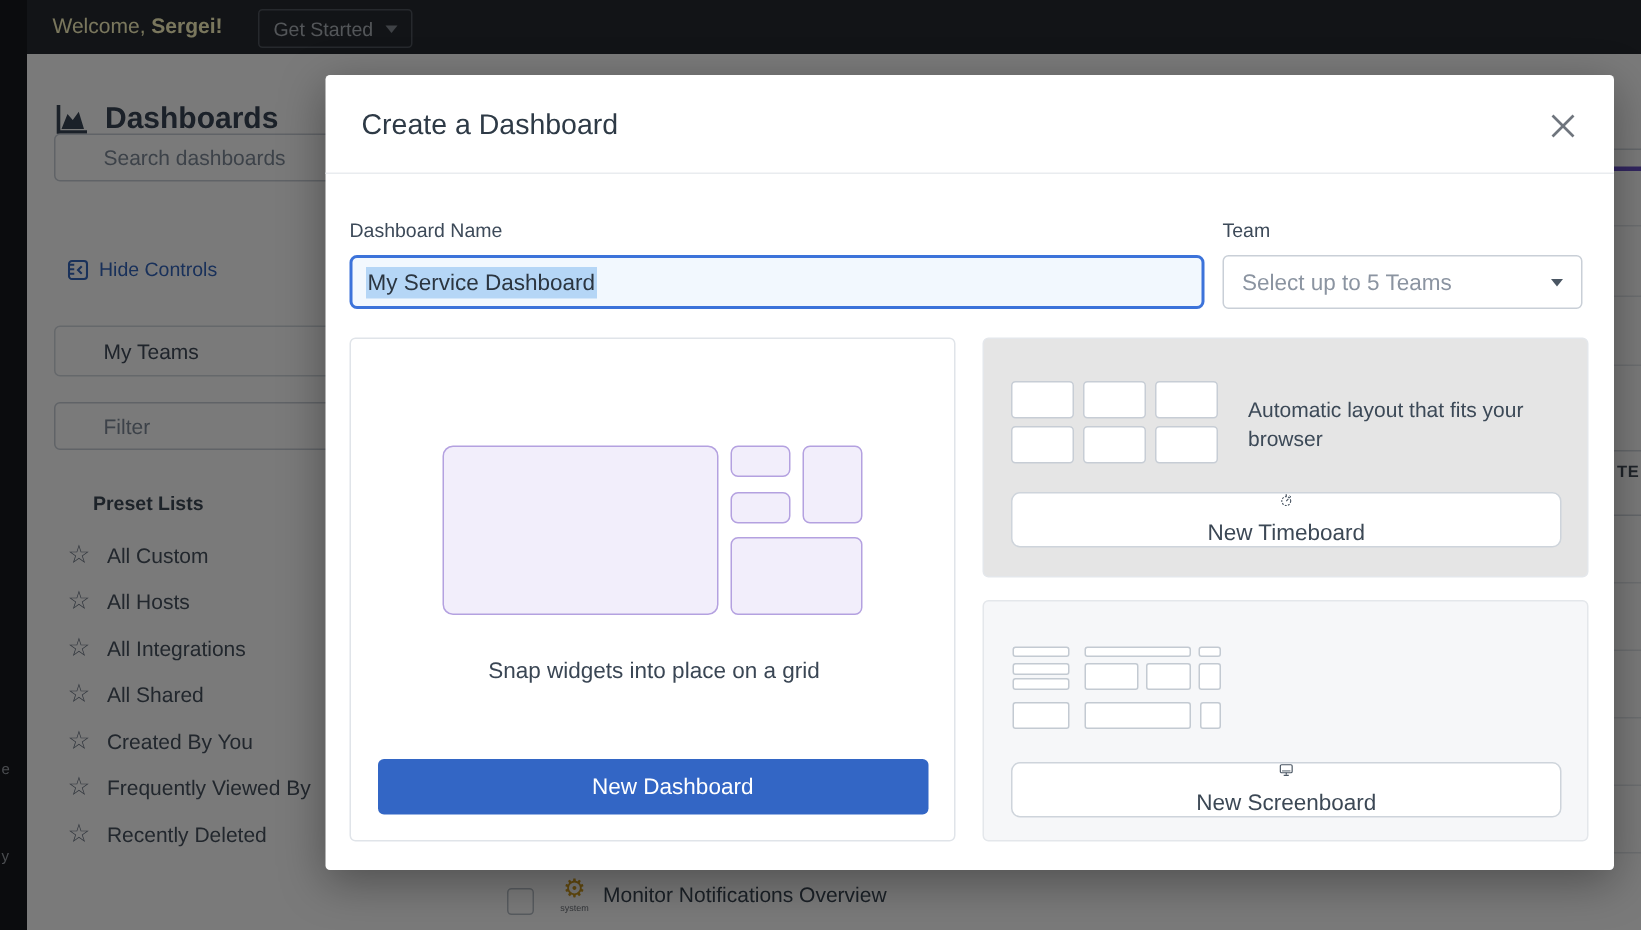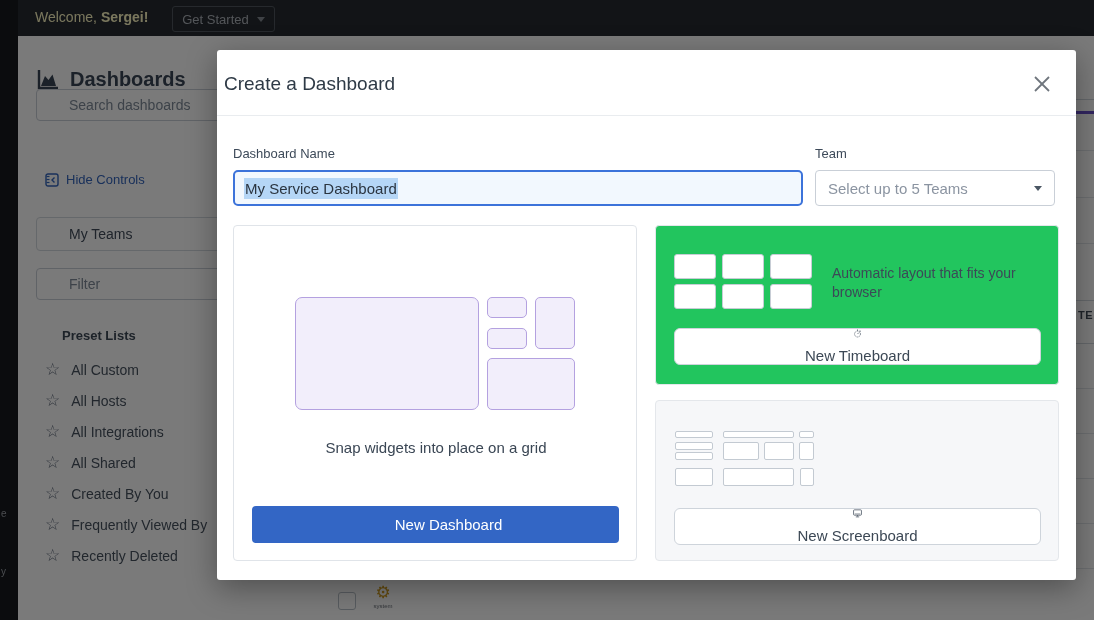--- a/index.html
+++ b/index.html
@@ -58,37 +58,37 @@
   #row-gear-caption { position:absolute; left:36px; top:33px; width:34px; text-align:center;
     font-size:6px; color:#6d727a; }
   #row-name { position:absolute; left:72px; top:18px; font-size:14px; color:#3a4653; }
 
   
   #overlay { position:absolute; inset:0; background:rgba(0,0,0,0.52); z-index:40; }
 
   
   #modal { position:absolute; left:217px; top:50px; width:859px; height:530px; background:#fff;
     border-radius:3px; box-shadow:0 8px 30px rgba(0,0,0,.35); z-index:50; }
-  #modal-title { position:absolute; left:7px; top:23px; font-size:19px; font-weight:500; color:#2e3a46;text-align:center; }
+  #modal-title { position:absolute; left:24px; top:23px; font-size:19px; font-weight:500; color:#2e3a46;text-align:center; }
   #modal-close { position:absolute; right:24px; top:24px; width:20px; height:20px; cursor:pointer; }
   #modal-header-divider { position:absolute; left:0; top:65px; width:859px; height:1px; background:#e9ecef; }
 
   .field-label { position:absolute; top:96px; font-size:13px; color:#3d4a59; }
   #name-input { position:absolute; left:16px; top:120px; width:570px; height:36px;
     border:2px solid #3c73da; border-radius:5px; background:#f2f8fe;
     display:flex; align-items:center; padding-left:9px; font-size:15px; color:#2b3540; cursor:text; }
   #name-input .sel { background:#b5d6f6; padding:2px 1px; }
   #team-select { position:absolute; left:598px; top:120px; width:240px; height:36px;
     border:1px solid #c9cfd7; border-radius:4px; background:#fff; display:flex; align-items:center;
     justify-content:space-between; padding:0 12px; font-size:15px; color:#8b94a1; cursor:pointer; }
   #team-select .caret-down { border-top-color:#4a5663; }
 
   .card { position:absolute; border-radius:4px; }
   #grid-card { left:16px; top:175px; width:404px; height:336px; background:#fff; border:1px solid #e0e4e9; }
-  #tb-card { left:438px; top:175px; width:404px; height:160px; background:#22c55e; border:1px solid #e4e7eb; }
+  #tb-card { left:438px; top:175px; width:404px; height:160px; background:#e5e5e5; border:1px solid #e4e7eb; }
   #sb-card { left:438px; top:350px; width:404px; height:161px; background:#f6f7f9; border:1px solid #e4e7eb; }
 
   
   #grid-illo { position:absolute; left:61px; top:71px; width:282px; height:114px; }
   .pur { position:absolute; background:#f2eefb; border:1.5px solid #b4a1e0; border-radius:5px; }
 
   #grid-caption { position:absolute; left:0; top:213px; width:404px; text-align:center;
     font-size:15px; color:#3a4654; }
   #new-dashboard-btn { position:absolute; left:18px; top:280px; width:367px; height:37px;
     background:#3366c5; border:none; border-radius:4px; color:#fff; font-size:15px; font-weight:500;
@@ -211,20 +211,21 @@
       <div class="hline" style="top:352px;"></div>
       <div class="hline" style="top:397px;"></div>
       <div class="hline" style="top:442px;"></div>
       <div class="hline" style="top:487px;"></div>
       <div class="hline" style="top:532px;"></div>
 
       <div id="row-visible">
         <div id="row-checkbox"></div>
         <div id="row-gear">⚙</div>
         <div id="row-gear-caption">system</div>
+        <div id="row-name">Monitor Notifications Overview</div>
       </div>
     </div>
   </div>
 
   <div id="overlay"></div>
 
   <div id="modal">
     <div id="modal-title">Create a Dashboard</div>
     <svg id="modal-close" viewBox="0 0 20 20">
       <line x1="3" y1="3" x2="17" y2="17" stroke="#6f757d" stroke-width="1.8"></line>

